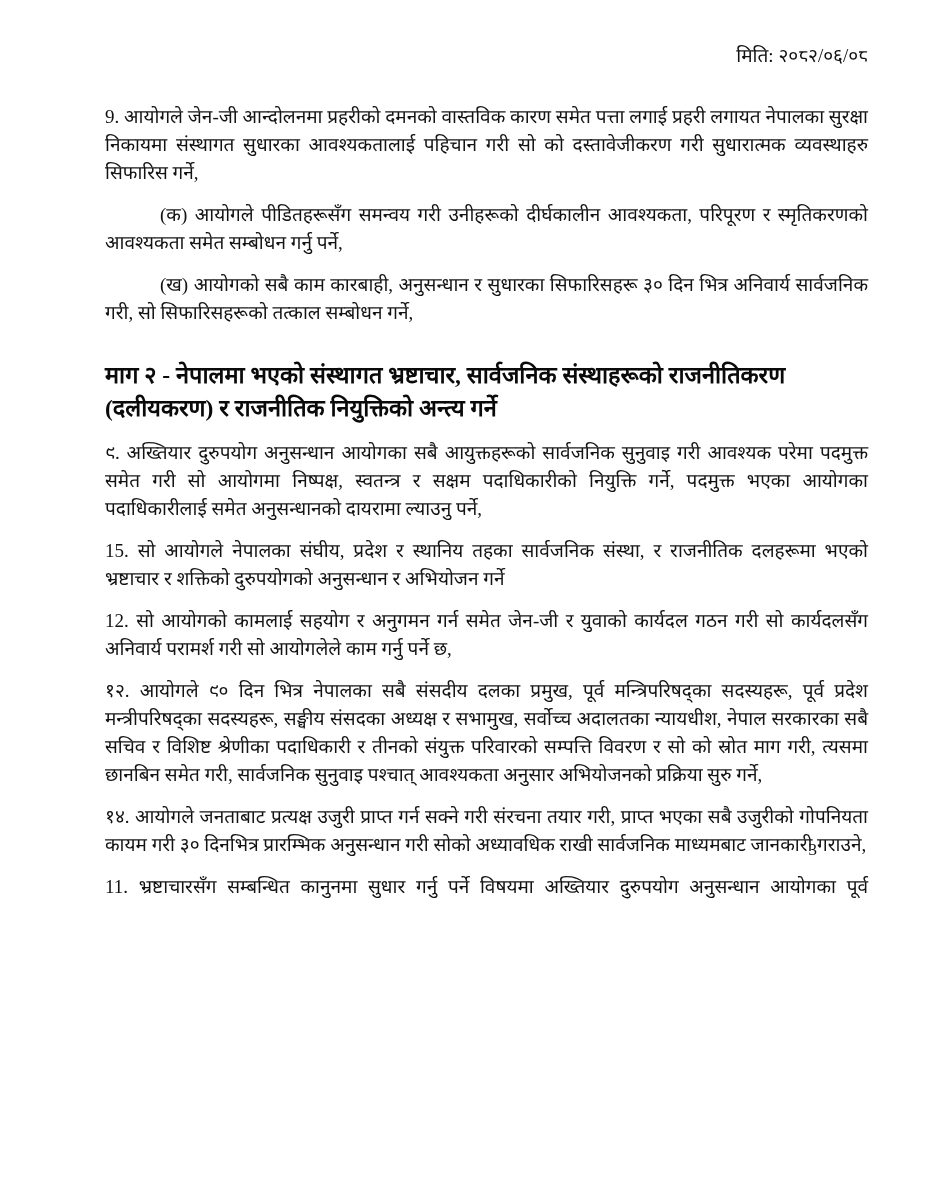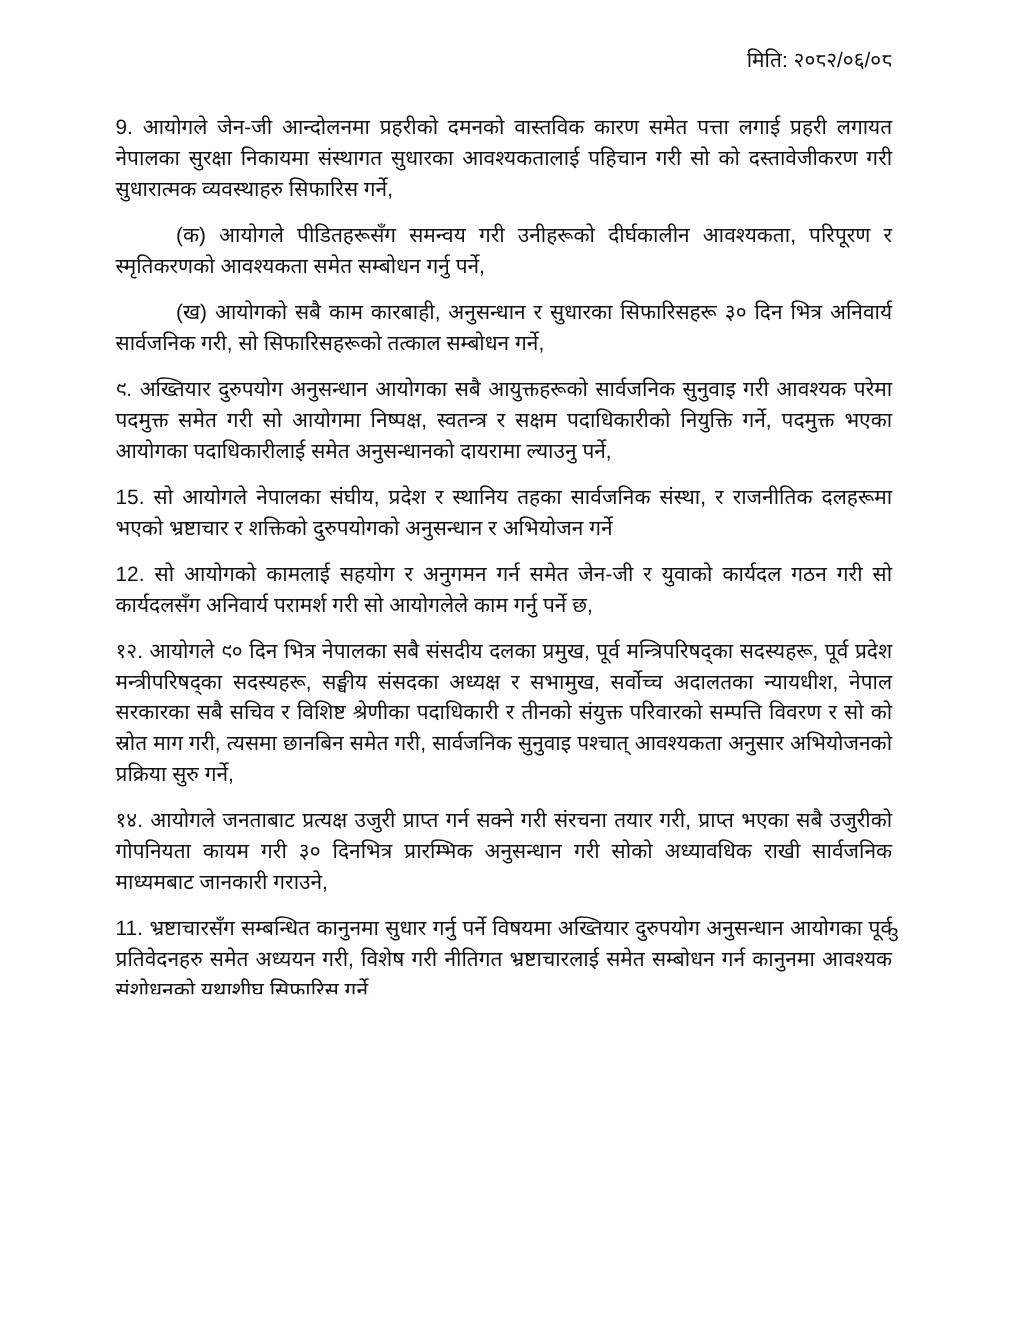--- a/index.html
+++ b/index.html
@@ -7,22 +7,22 @@
     padding: 0;
     background: #ffffff;
   }
   .page {
     position: relative;
     width: 927px;
     height: 904px;
     margin: 0 auto;
     background: #ffffff;
     box-sizing: border-box;
-    padding: 44px 116px 0 105px;
-    font-family: Liberation Sans, sans-serif;
+    padding: 44px 59px 0 105px;
+    font-family: Liberation Serif, serif;
     color: #111111;
     overflow: hidden;
   }
   .doc-date {
     text-align: right;
     font-size: 19px;
     line-height: 23px;
     color: #111111;
     white-space: nowrap;
   }
@@ -64,20 +64,21 @@
   <div class="doc-date">मिति: २०८२/०६/०८</div>
 
   <div class="doc-content">
 
     <p class="body-para">9. आयोगले जेन-जी आन्दोलनमा प्रहरीको दमनको वास्तविक कारण समेत पत्ता लगाई प्रहरी लगायत नेपालका सुरक्षा निकायमा संस्थागत सुधारका आवश्यकतालाई पहिचान गरी सो को दस्तावेजीकरण गरी सुधारात्मक व्यवस्थाहरु सिफारिस गर्ने,</p>
 
     <p class="body-para clause-para">(क) आयोगले पीडितहरूसँग समन्वय गरी उनीहरूको दीर्घकालीन आवश्यकता, परिपूरण र स्मृतिकरणको आवश्यकता समेत सम्बोधन गर्नु पर्ने,</p>
 
     <p class="body-para clause-para">(ख) आयोगको सबै काम कारबाही, अनुसन्धान र सुधारका सिफारिसहरू ३० दिन भित्र अनिवार्य सार्वजनिक गरी, सो सिफारिसहरूको तत्काल सम्बोधन गर्ने,</p>
 
+    <h2 class="section-heading">माग २ - नेपालमा भएको संस्थागत भ्रष्टाचार, सार्वजनिक संस्थाहरूको राजनीतिकरण (दलीयकरण) र राजनीतिक नियुक्तिको अन्त्य गर्ने</h2>
 
     <p class="body-para">९. अख्तियार दुरुपयोग अनुसन्धान आयोगका सबै आयुक्तहरूको सार्वजनिक सुनुवाइ गरी आवश्यक परेमा पदमुक्त समेत गरी सो आयोगमा निष्पक्ष, स्वतन्त्र र सक्षम पदाधिकारीको नियुक्ति गर्ने, पदमुक्त भएका आयोगका पदाधिकारीलाई समेत अनुसन्धानको दायरामा ल्याउनु पर्ने,</p>
 
     <p class="body-para">15. सो आयोगले नेपालका संघीय, प्रदेश र स्थानिय तहका सार्वजनिक संस्था, र राजनीतिक दलहरूमा भएको भ्रष्टाचार र शक्तिको दुरुपयोगको अनुसन्धान र अभियोजन गर्ने</p>
 
     <p class="body-para">12. सो आयोगको कामलाई सहयोग र अनुगमन गर्न समेत जेन-जी र युवाको कार्यदल गठन गरी सो कार्यदलसँग अनिवार्य परामर्श गरी सो आयोगलेले काम गर्नु पर्ने छ,</p>
 
     <p class="body-para">१२. आयोगले ९० दिन भित्र नेपालका सबै संसदीय दलका प्रमुख, पूर्व मन्त्रिपरिषद्का सदस्यहरू, पूर्व प्रदेश मन्त्रीपरिषद्का सदस्यहरू, सङ्घीय संसदका अध्यक्ष र सभामुख, सर्वोच्च अदालतका न्यायधीश, नेपाल सरकारका सबै सचिव र विशिष्ट श्रेणीका पदाधिकारी र तीनको संयुक्त परिवारको सम्पत्ति विवरण र सो को स्रोत माग गरी, त्यसमा छानबिन समेत गरी, सार्वजनिक सुनुवाइ पश्चात् आवश्यकता अनुसार अभियोजनको प्रक्रिया सुरु गर्ने,</p>
 
 

